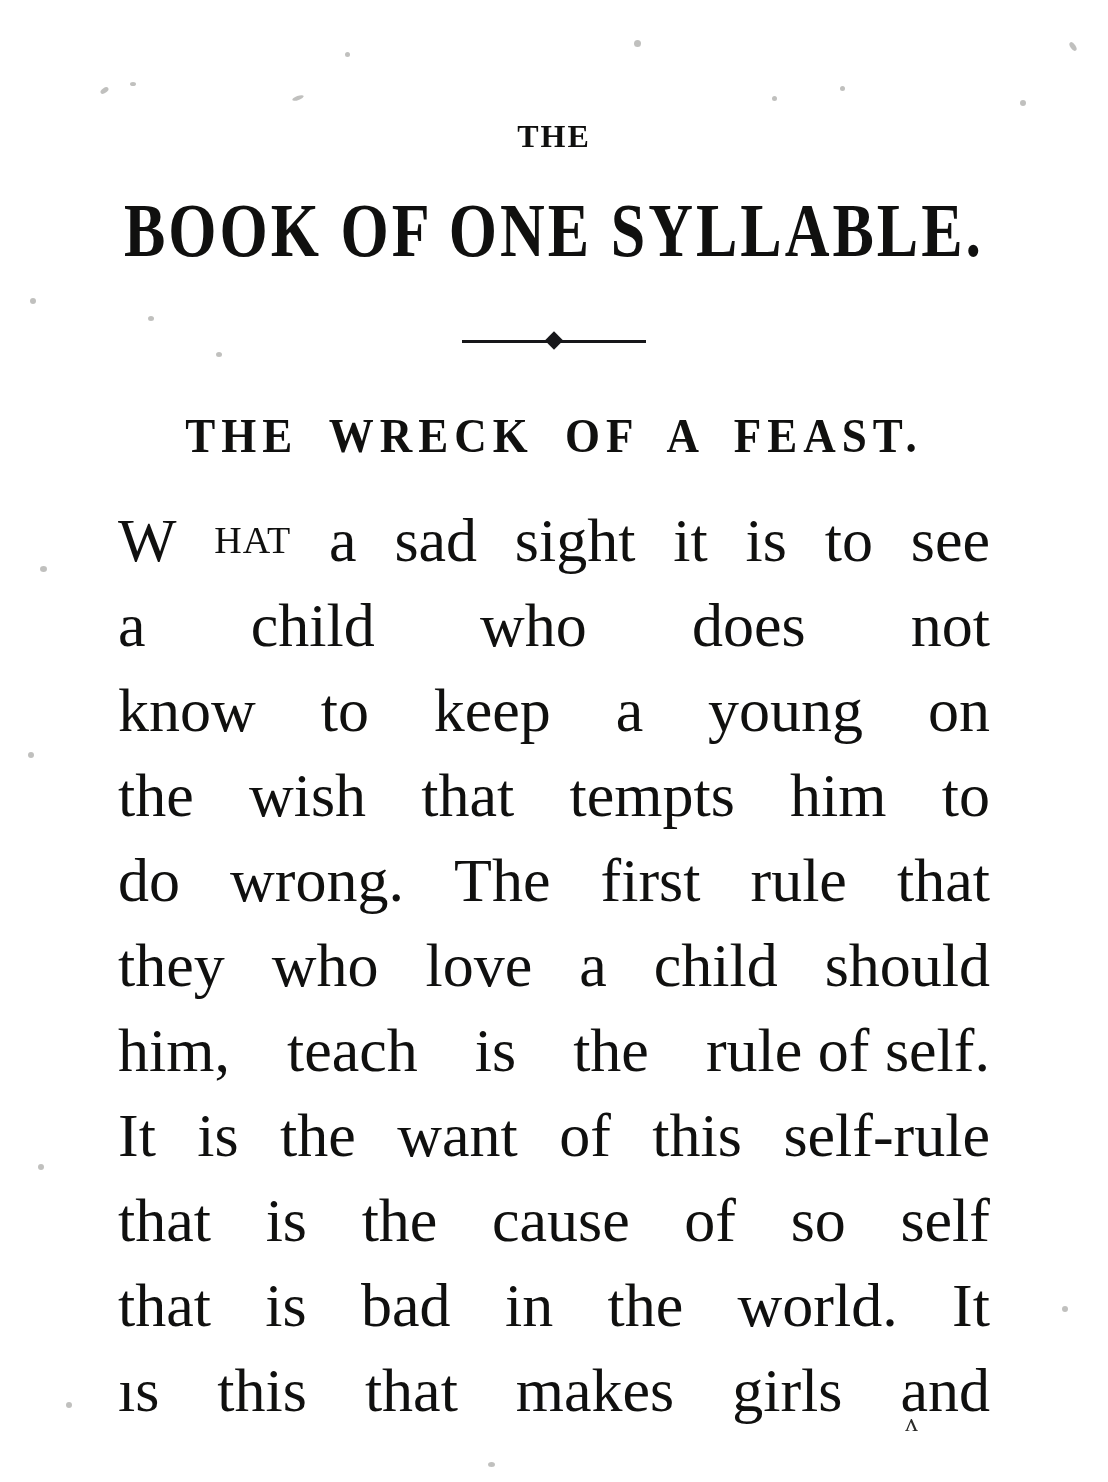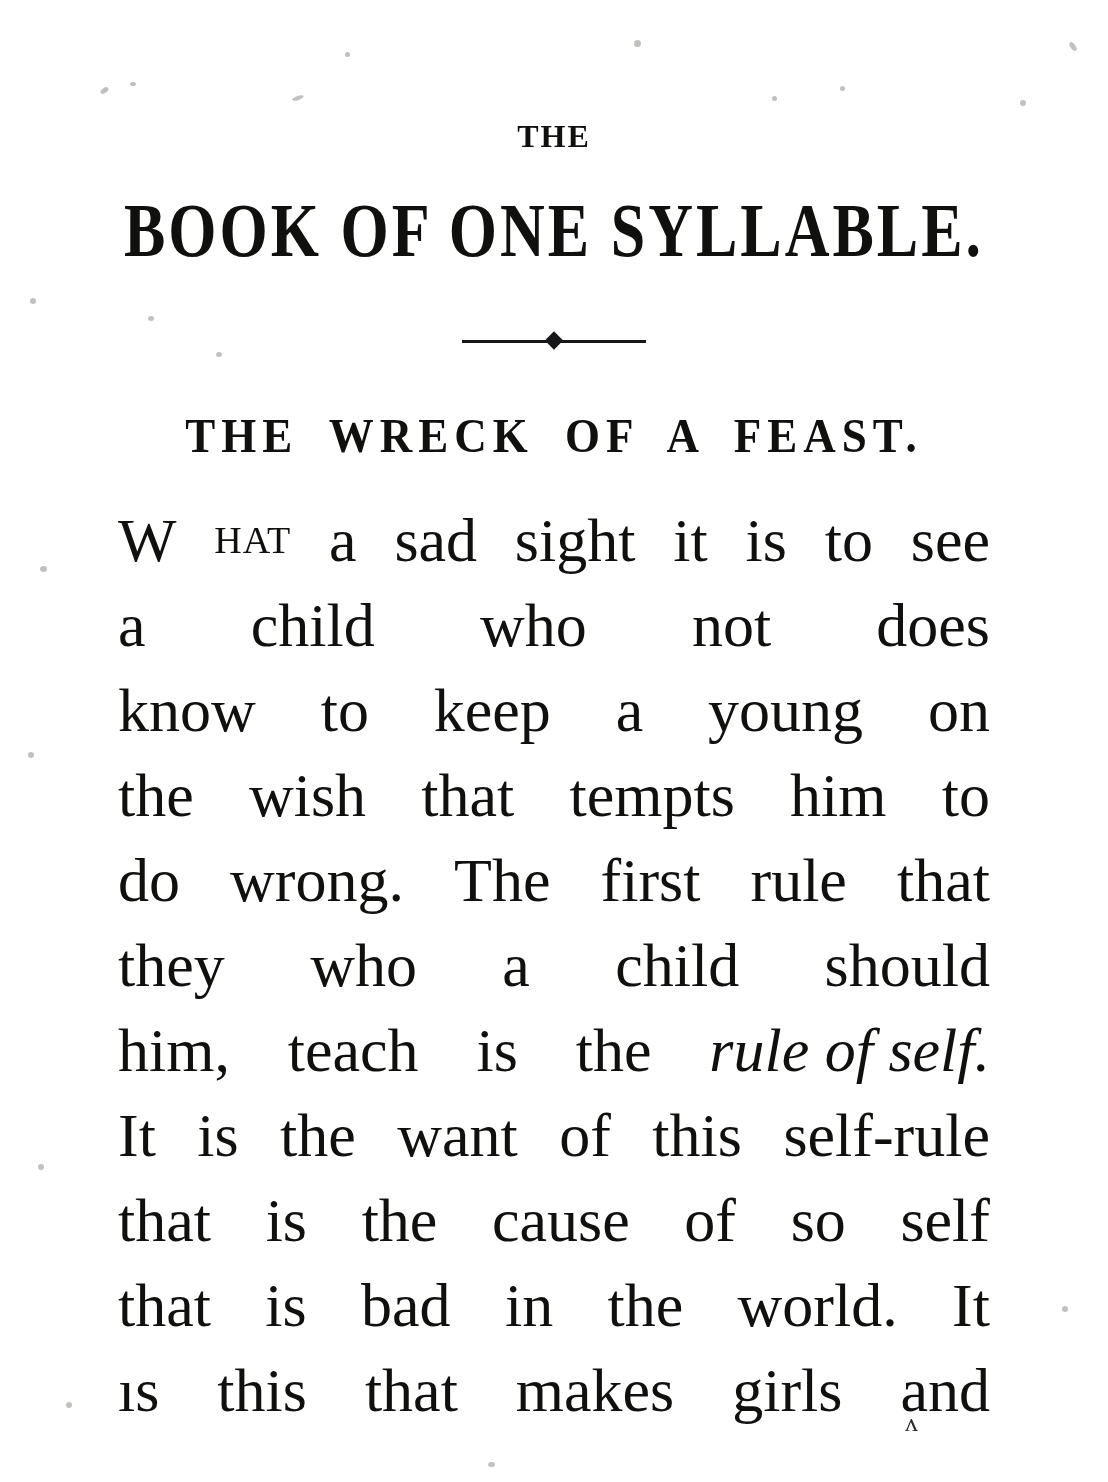--- a/index.html
+++ b/index.html
@@ -118,21 +118,20 @@
   .line .w { display: inline-block; }
 
   .smallcaps {
     font-size: 38px;
     letter-spacing: 1px;
   }
   .dropcap {
     font-size: 62px;
   }
   .ital {
-    font-style: italic;
   }
 
   .corner-mark {
     position: absolute;
     left: 905px;
     top: 1408px;
     font-size: 26px;
     color: #2a2a28;
   }
 </style>
@@ -182,22 +181,22 @@
       <span class="w">it</span>
       <span class="w">is</span>
       <span class="w">to</span>
       <span class="w">see</span>
     </div>
 
     <div class="line">
       <span class="w">a</span>
       <span class="w">child</span>
       <span class="w">who</span>
+      <span class="w">does</span>
       <span class="w">not</span>
-      <span class="w">does</span>
     </div>
 
     <div class="line">
       <span class="w">know</span>
       <span class="w">to</span>
       <span class="w">keep</span>
       <span class="w">a</span>
       <span class="w">young</span>
       <span class="w">on</span>
     </div>
@@ -216,20 +215,21 @@
       <span class="w">wrong.</span>
       <span class="w">The</span>
       <span class="w">first</span>
       <span class="w">rule</span>
       <span class="w">that</span>
     </div>
 
     <div class="line">
       <span class="w">they</span>
       <span class="w">who</span>
+      <span class="w">love</span>
       <span class="w">a</span>
       <span class="w">child</span>
       <span class="w">should</span>
     </div>
 
     <div class="line">
       <span class="w">him,</span>
       <span class="w">teach</span>
       <span class="w">is</span>
       <span class="w">the</span>

